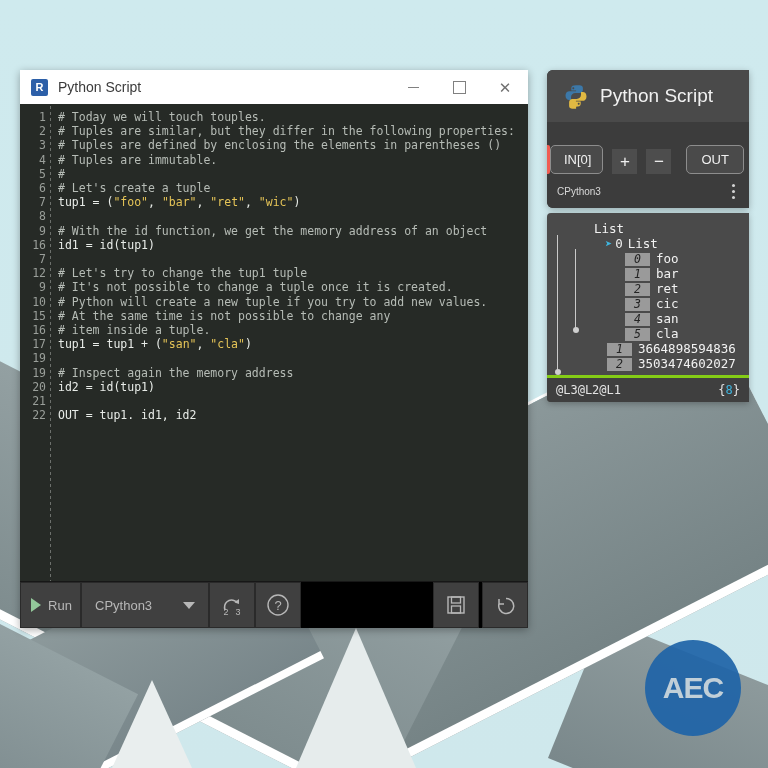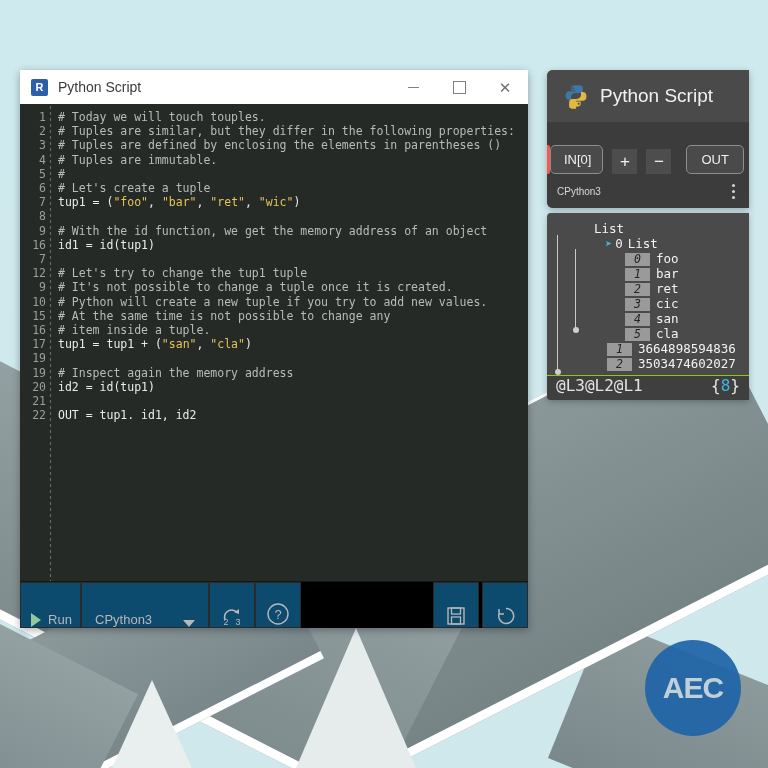--- a/index.html
+++ b/index.html
@@ -264,24 +264,24 @@
 
   .toolbar {
     height: 46px;
     flex: none;
     background: #000000;
     display: flex;
     align-items: stretch;
     border-top: 1px solid #171717;
   }
   .tb-btn {
-    background: #0c4a6e;
+    background: #404040;
     border: 1px solid #2a2a2a;
     display: flex;
-    align-items: flex-end;
+    align-items: center;
     justify-content: center;
     color: #b7b7b7;
     font-size: 13px;
     box-sizing: border-box;
   }
   .tb-run {
     width: 61px;
     gap: 7px;
     padding-left: 2px;
   }
@@ -461,26 +461,26 @@
   .tree-dot {
     position: absolute;
     width: 6px;
     height: 6px;
     border-radius: 50%;
     background: #cfcfcf;
   }
   .preview-footer {
     height: 24px;
     background: #3f3f3f;
-    border-top: 1px solid #84cc16;
-    display: flex;
-    align-items: flex-start;
+    border-top: 3px solid #84cc16;
+    display: flex;
+    align-items: center;
     justify-content: space-between;
     padding: 0 9px;
-    font-size: 16px;
+    font-size: 12px;
     color: #e4e4e4;
   }
   .lacing { letter-spacing: 0px; }
   .brace-num { color: #3fb6e0; }
 </style>
 </head>
 <body>
 
 <div id="root">
 

